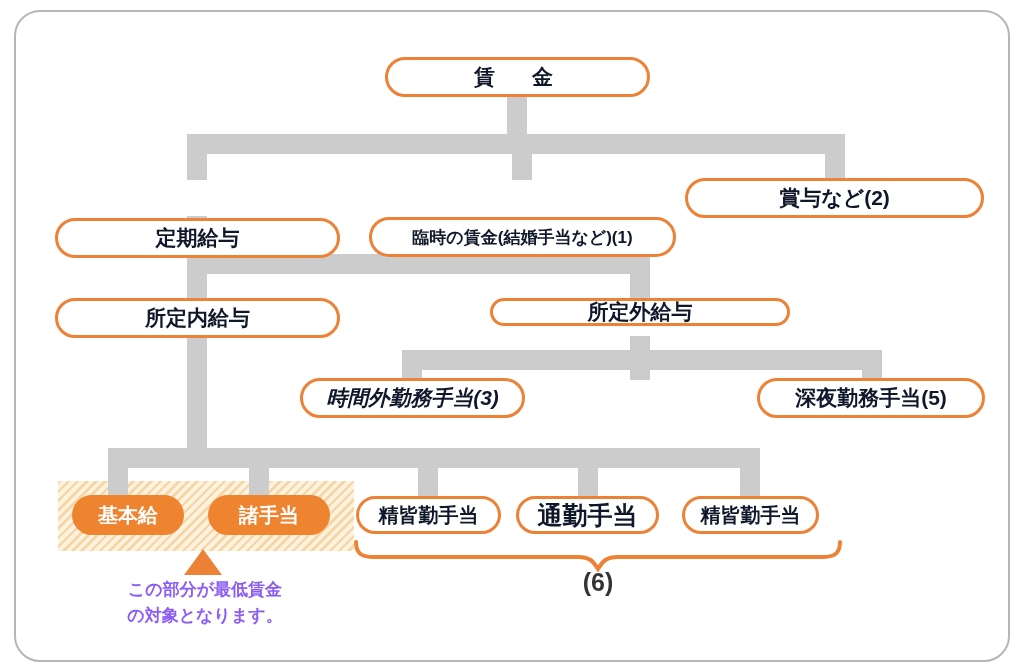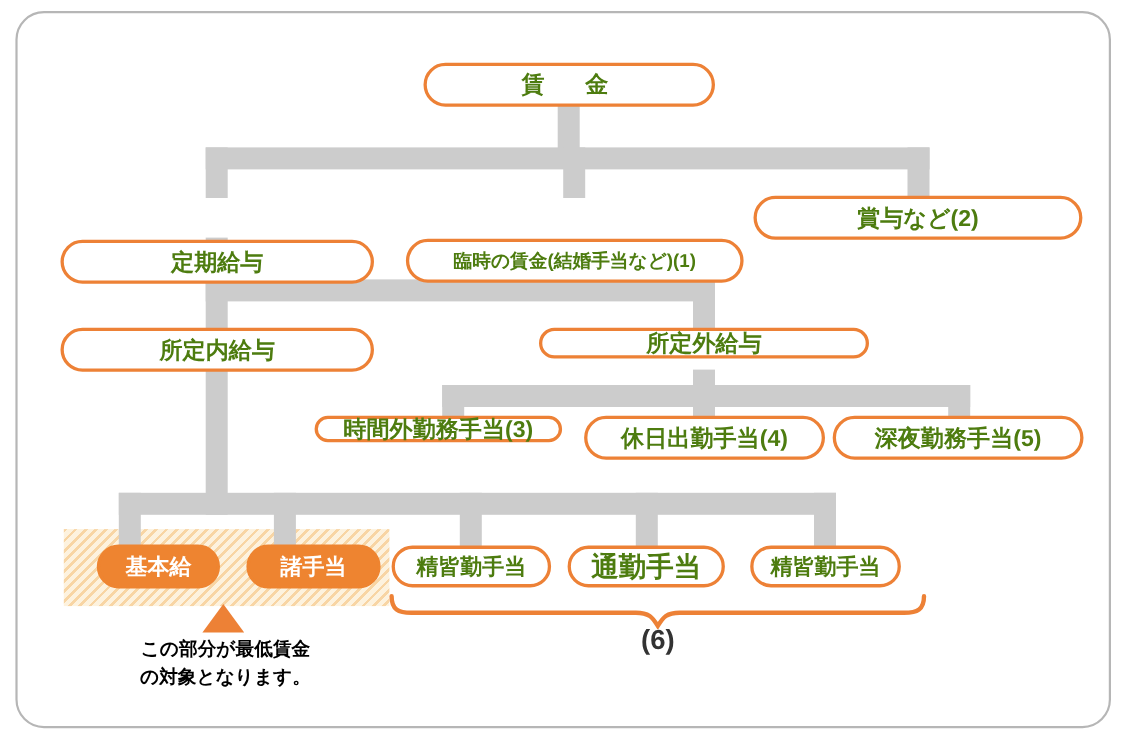--- a/index.html
+++ b/index.html
@@ -9,36 +9,36 @@
   }
   #frame{
     position:absolute;left:14px;top:10px;width:992px;height:648px;
     border:2px solid #b6b6b6;border-radius:26px;background:#ffffff;
   }
   .conn{position:absolute;background:#cccccc;z-index:1;}
   .pill{
     position:absolute;z-index:2;box-sizing:border-box;
     background:#ffffff;border:3px solid #ed8136;border-radius:22px;
     display:flex;align-items:center;justify-content:center;
-    font-weight:bold;font-size:21px;color:#4d7c0f;white-space:nowrap;
+    font-weight:bold;font-size:21px;color:#0f172a;white-space:nowrap;
   }
   .pill.small{font-size:17px;}
-  .pill.filled{background:#ee8430;border-color:#ee8430;color:#ffffff;font-size:20px;margin-left:16px;}
+  .pill.filled{background:#ee8430;border-color:#ee8430;color:#ffffff;font-size:20px;}
   #hatch{
     position:absolute;left:58px;top:481px;width:296px;height:70px;z-index:0;
     background:repeating-linear-gradient(135deg,#f8d5a4 0px,#f8d5a4 2.5px,#fdf2de 2.5px,#fdf2de 6.5px);
   }
   #triangle{
     position:absolute;left:184px;top:549px;width:0;height:0;z-index:2;
     border-left:19px solid transparent;border-right:19px solid transparent;
     border-bottom:26px solid #ed8136;
   }
   #note{
     position:absolute;left:60px;top:577px;width:290px;z-index:2;
-    text-align:center;font-size:17px;line-height:26px;font-weight:600;color:#000000;
+    text-align:center;font-size:17px;line-height:26px;font-weight:600;color:#8b5cf6;
   }
   #brace{position:absolute;left:352px;top:540px;z-index:2;}
   #bracket-label{
     position:absolute;left:548px;top:568px;width:100px;text-align:center;
     font-size:25px;font-weight:600;color:#333333;z-index:2;
   }
 </style>
 </head>
 <body>
 
@@ -73,22 +73,21 @@
 
   <div class="pill" style="left:385px;top:57px;width:265px;height:40px;letter-spacing:8px;">賃　金</div>
 
   <div class="pill" style="left:55px;top:178px;width:285px;height:40px;margin-top:40px;">定期給与</div>
   <div class="pill small" style="left:369px;top:178px;width:307px;height:40px;margin-top:39px;">臨時の賃金(結婚手当など)(1)</div>
   <div class="pill" style="left:685px;top:178px;width:299px;height:40px;">賞与など(2)</div>
 
   <div class="pill" style="left:55px;top:298px;width:285px;height:40px;">所定内給与</div>
   <div class="pill" style="left:490px;top:298px;width:300px;height:28px;">所定外給与</div>
 
-  <div class="pill" style="left:286px;top:378px;width:225px;height:24px;">時間外勤務手当(3)</div>
-  <div class="pill" style="left:531px;top:378px;width:219px;height:40px;">休日出勤手当(4)</div>
+  <div class="pill" style="left:300px;top:378px;width:225px;height:40px;font-style:italic;">時間外勤務手当(3)</div>
   <div class="pill" style="left:757px;top:378px;width:228px;height:40px;">深夜勤務手当(5)</div>
 
   <div class="pill filled" style="left:72px;top:495px;width:112px;height:40px;">基本給</div>
   <div class="pill filled" style="left:208px;top:495px;width:122px;height:40px;">諸手当</div>
   <div class="pill" style="left:356px;top:496px;width:145px;height:38px;font-size:20px;">精皆勤手当</div>
   <div class="pill" style="left:516px;top:496px;width:143px;height:38px;font-size:25px;">通勤手当</div>
   <div class="pill" style="left:682px;top:496px;width:137px;height:38px;font-size:20px;">精皆勤手当</div>
 
   <div id="triangle"></div>
   <div id="note">

